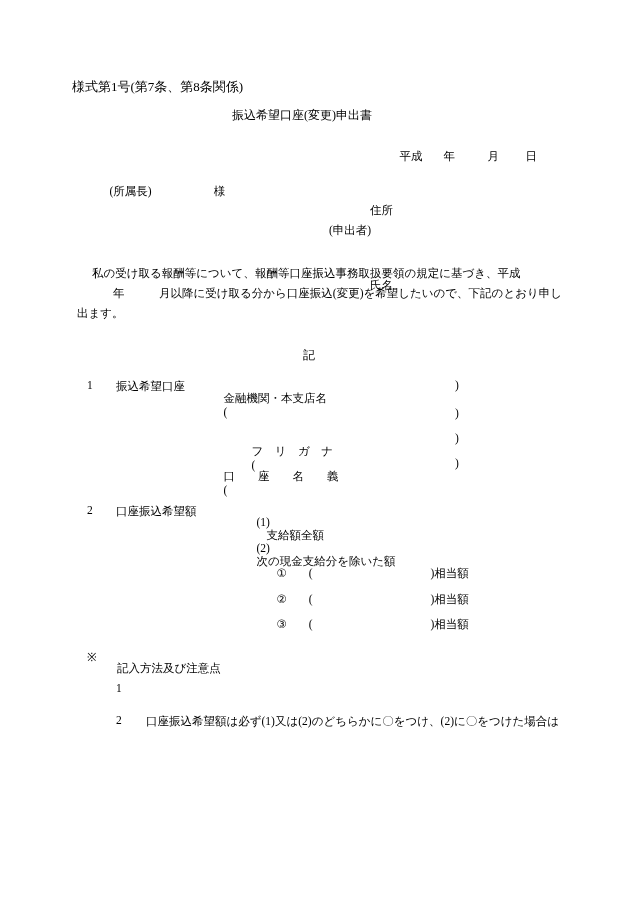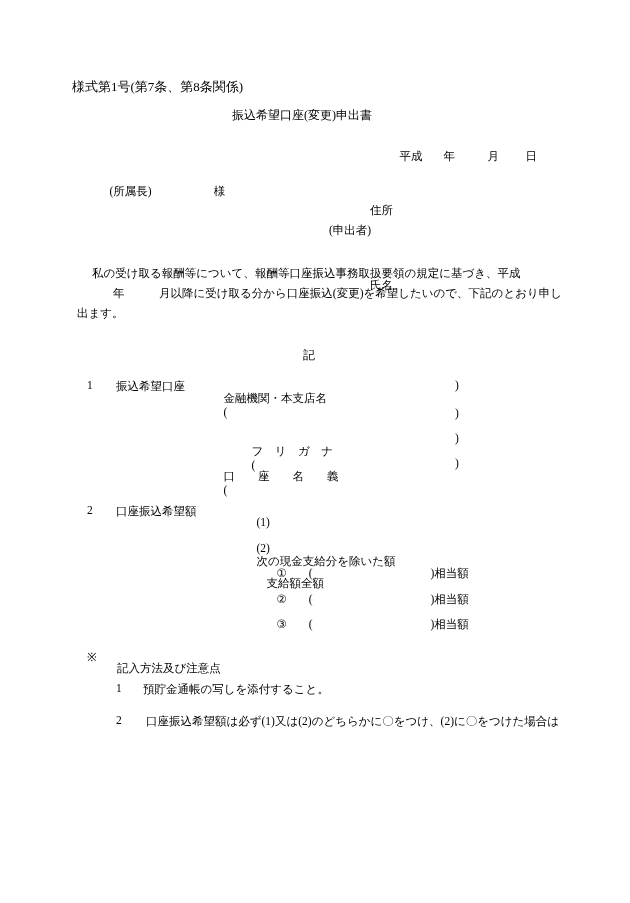--- a/index.html
+++ b/index.html
@@ -131,21 +131,21 @@
     <span class="f-lbl">口　　座　　名　　義</span>
     <span class="f-paren-open">(</span>
   </div>
   <div class="field paren-x row4">)</div>
 
   <div class="abs sec2-num">2</div>
   <div class="abs sec2-label">口座振込希望額</div>
 
   <div class="abs opt1">
     <span>(1)</span>
-    <span style="display:inline-block;margin-left:10px;margin-top:48px;">支給額全額</span>
+    <span style="display:inline-block;margin-left:10px;">支給額全額</span>
   </div>
 
   <div class="abs opt2">
     <span>(2)</span>
     <span style="display:inline-block;">次の現金支給分を除いた額</span>
   </div>
 
   <div class="abs sub1">
     <span>①</span><span class="sub-paren-open">(</span>
   </div>
@@ -164,18 +164,17 @@
     <span>③</span><span class="sub-paren-open">(</span>
   </div>
   <div class="abs sub-close" style="top:605px;">
     <span>)</span><span>相当額</span>
   </div>
 
   <div class="abs notes-mark">※</div>
   <div class="abs notes-title">記入方法及び注意点</div>
 
   <div class="abs note1-num">1</div>
-  <div class="abs note1-txt">預貯金通帳の写しを添付すること。</div>
 
   <div class="abs note2-num">2</div>
   <div class="abs note2-txt">口座振込希望額は必ず(1)又は(2)のどちらかに〇をつけ、(2)に〇をつけた場合は</div>
 
 </div>
 
 </body></html>

